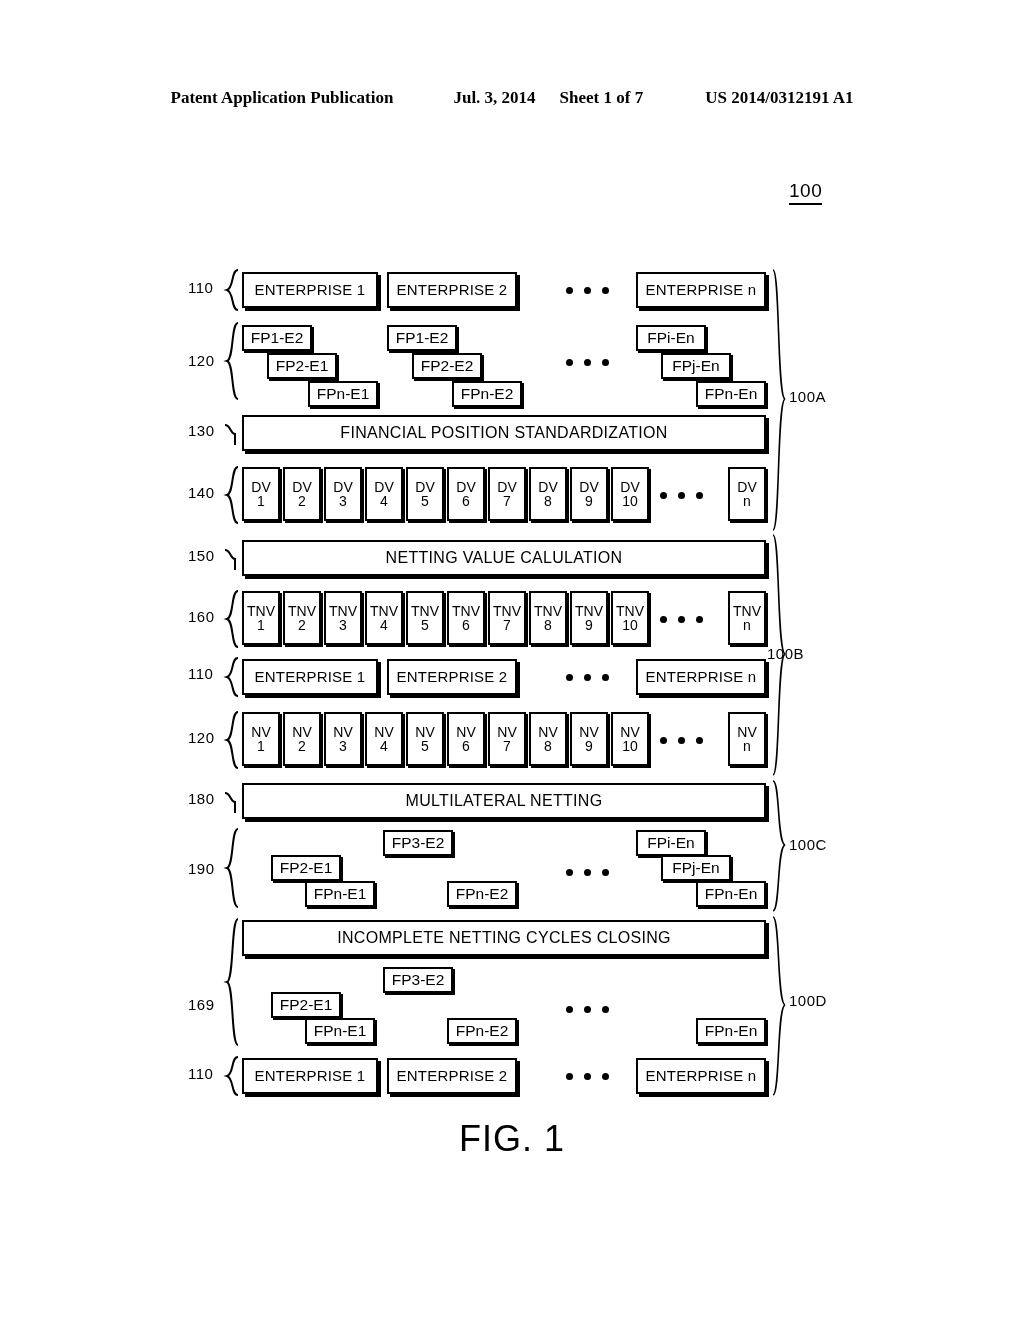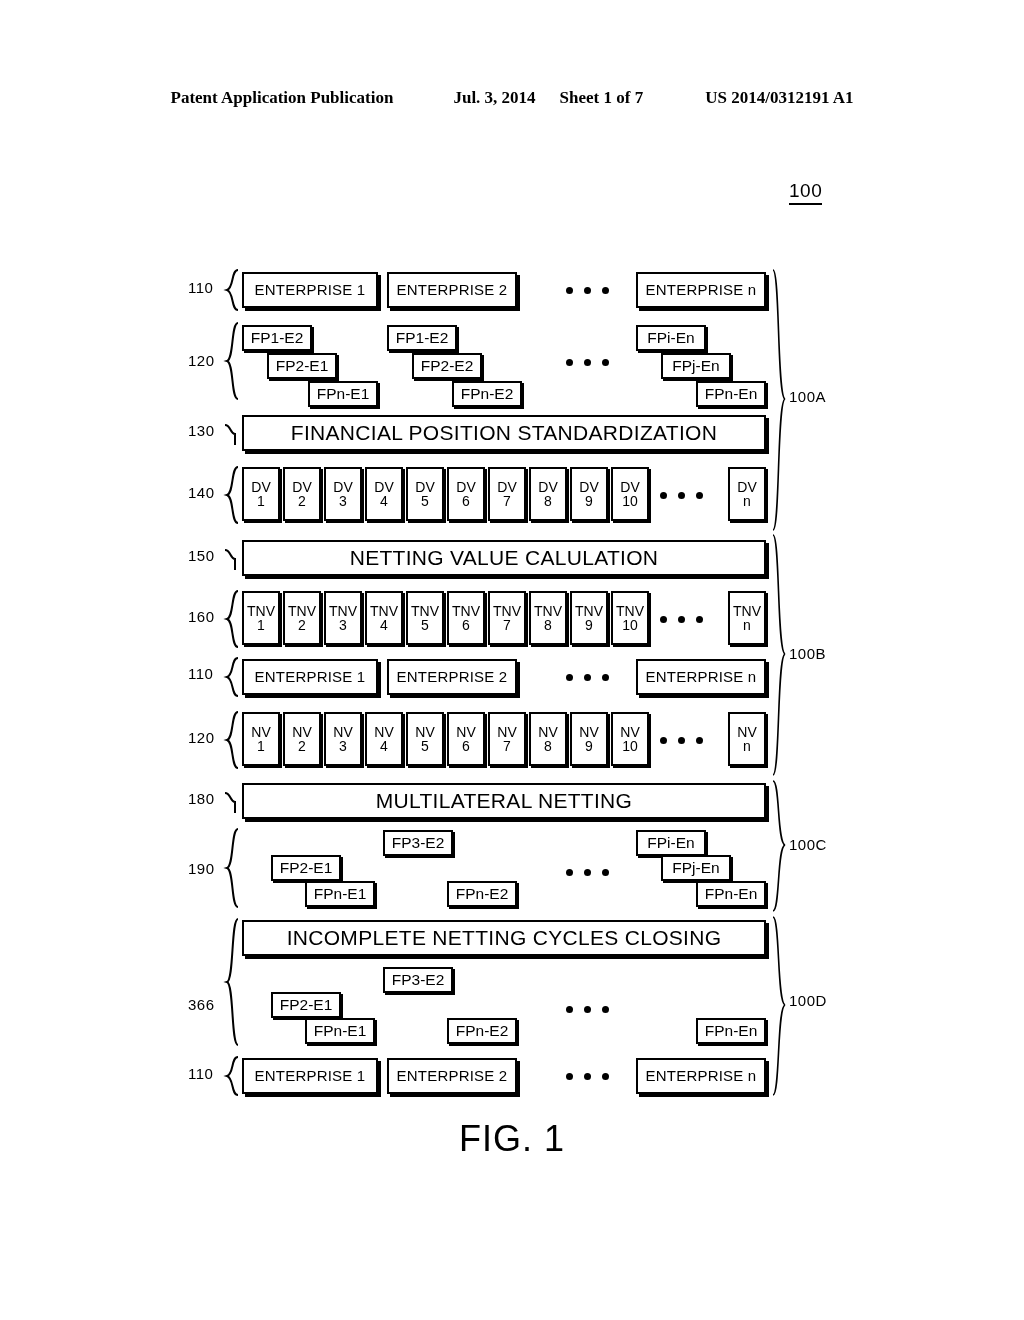--- a/index.html
+++ b/index.html
@@ -32,21 +32,21 @@
   .box{
     position:absolute;background:#fff;border:2px solid #000;
     box-shadow:3px 3px 0 0 #000;
     box-sizing:border-box;
     display:flex;align-items:center;justify-content:center;
     font-size:15px;letter-spacing:.2px;white-space:nowrap;
     line-height:1.05;
   }
   .box.thin{box-shadow:2px 2px 0 0 #000;}
   .proc{
-    font-size:21px;letter-spacing:.3px;
+    font-size:16px;letter-spacing:.3px;
   }
   .ent{font-size:15px;}
   .fp{font-size:15.5px;letter-spacing:0;}
   .vbox{
     flex-direction:column;font-size:14px;letter-spacing:0;
     justify-content:center;
   }
   .vbox span{display:block;line-height:1.0;}
 
   
@@ -333,21 +333,21 @@
     <i></i>
     <i></i>
     <i></i>
   </div>
 
 <div class="glyph" style="left:771px;top:534px;">
   <svg width="16" height="242" viewBox="0 0 16 242">
       <path d="M2 1 C9 1 6 118 14 120 C6 122 9 241 2 241" fill="none" stroke="#000" stroke-width="1.6"></path>
     </svg>
 </div>
-<div class="callout" style="left:789px;top:645px;">100B</div>
+<div class="callout" style="left:767px;top:645px;">100B</div>
 
 <div class="callout" style="left:188px;top:790px;">180</div>
 <div class="glyph" style="left:224px;top:788px;">
   <svg width="20" height="26" viewBox="0 0 20 26">
       <path d="M1 5 C7 5 6 14 11 14 L11 25" fill="none" stroke="#000" stroke-width="2"></path>
     </svg>
 </div>
 <div class="box proc" style="left:242px;top:783px;width:524px;height:36px;">MULTILATERAL NETTING</div>
 
 <div class="callout" style="left:188px;top:860px;">190</div>
@@ -372,21 +372,21 @@
 <div class="box fp thin" style="left:661px;top:855px;width:70px;height:26px;">FPj-En</div>
 <div class="box fp thin" style="left:696px;top:881px;width:70px;height:26px;">FPn-En</div>
 
 <div class="glyph" style="left:771px;top:780px;">
   <svg width="16" height="132" viewBox="0 0 16 132">
       <path d="M2 1 C9 1 6 63 14 65 C6 67 9 131 2 131" fill="none" stroke="#000" stroke-width="1.6"></path>
     </svg>
 </div>
 <div class="callout" style="left:789px;top:836px;text-align:right;">100C</div>
 
-<div class="callout" style="left:188px;top:996px;">366</div>
+<div class="callout" style="left:188px;top:996px;">169</div>
 <div class="glyph" style="left:225px;top:918px;">
   <svg width="14" height="128" viewBox="0 0 14 128">
       <path d="M13 1 C6 1 9 62 2 64 C9 66 6 127 13 127" fill="none" stroke="#000" stroke-width="2"></path>
     </svg>
 </div>
 <div class="box proc" style="left:242px;top:920px;width:524px;height:36px;">INCOMPLETE NETTING CYCLES CLOSING</div>
 
 <div class="box fp thin" style="left:383px;top:967px;width:70px;height:26px;">FP3-E2</div>
 <div class="box fp thin" style="left:271px;top:992px;width:70px;height:26px;">FP2-E1</div>
 <div class="box fp thin" style="left:305px;top:1018px;width:70px;height:26px;">FPn-E1</div>

